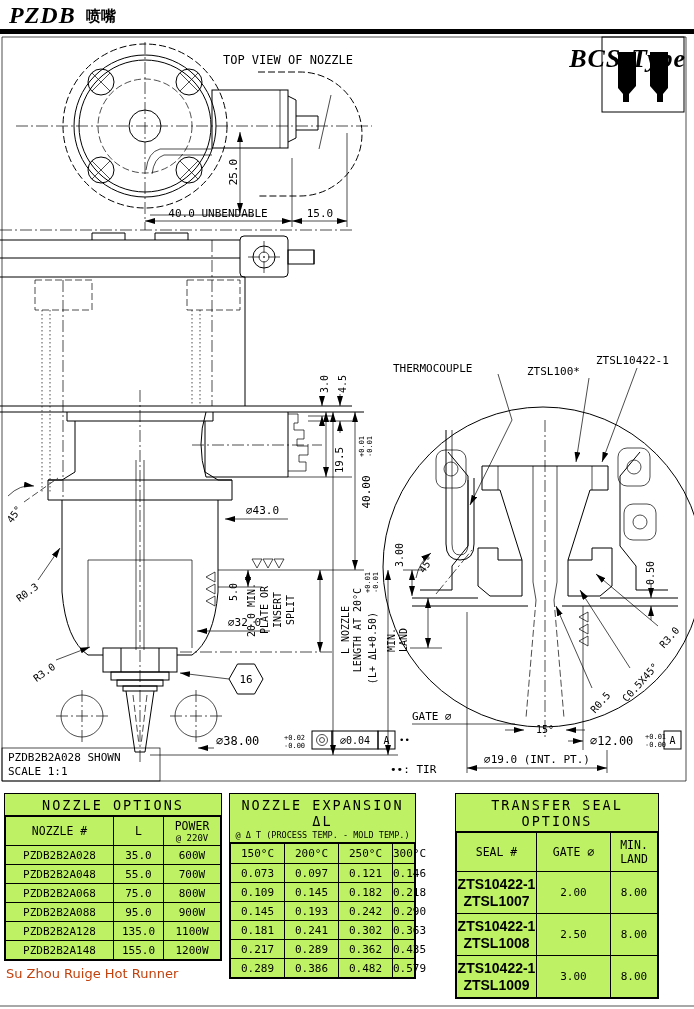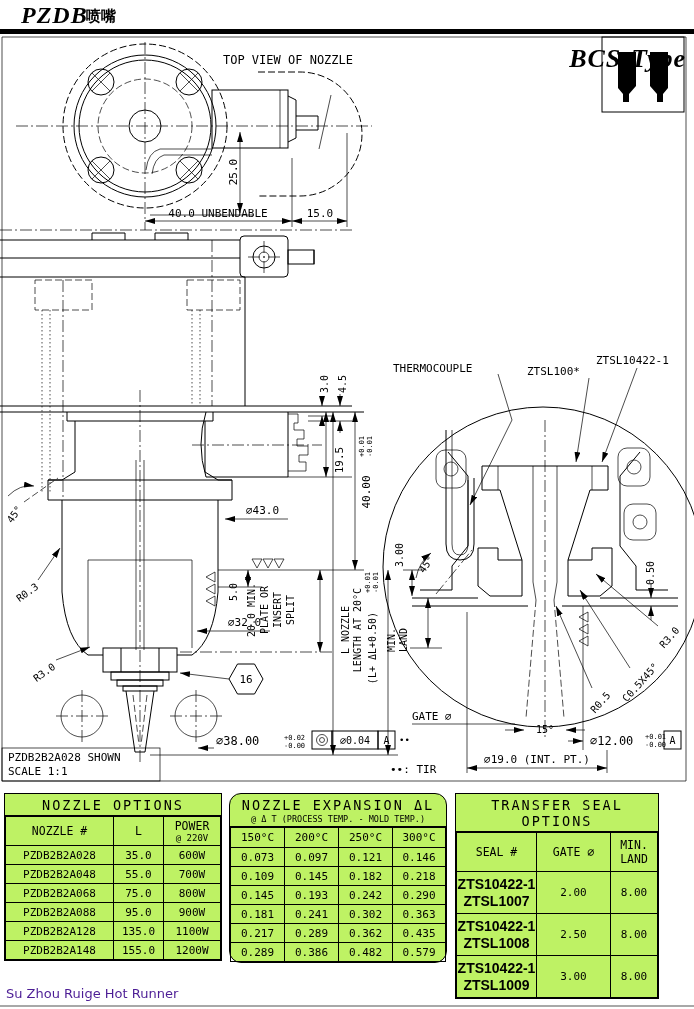--- a/index.html
+++ b/index.html
@@ -1,24 +1,24 @@
 <!DOCTYPE html>
 <html><head>
 <meta charset="utf-8">
 <style>
   html,body{margin:0;padding:0;background:#fff;}
   .stage{position:relative;width:694px;height:1009px;background:#fff;overflow:hidden;
          font-family:"DejaVu Sans Mono",monospace;color:#000;}
   
-  .brand{position:absolute;left:21px;top:2px;font:italic 700 24px "Liberation Serif",serif;letter-spacing:1px;}
+  .brand{position:absolute;left:9px;top:2px;font:italic 700 24px "Liberation Serif",serif;letter-spacing:1px;}
   .brand-cn{position:absolute;left:86px;top:7px;font:700 15px "DejaVu Sans",sans-serif;}
   .series{position:absolute;right:8px;top:0px;font:italic 700 26px "Liberation Serif",serif;letter-spacing:1px;margin-top:44px;}
   .rule{position:absolute;left:0;top:29px;width:694px;height:5px;background:#000;}
   .bottom-rule{position:absolute;left:0;top:1005px;width:694px;height:2px;background:#a8a8a8;}
-  .footer{position:absolute;left:6px;top:986px;font:13px "DejaVu Sans",sans-serif;color:#4c1d95;}
+  .footer{position:absolute;left:6px;top:966px;font:13px "DejaVu Sans",sans-serif;color:#c2410c;}
   
   svg.drawing{position:absolute;left:0;top:0;}
   .ln{stroke:#000;stroke-width:1;fill:none;}
   .th{stroke:#000;stroke-width:.7;fill:none;}
   .dsh{stroke-dasharray:7,3;}
   .dd{stroke-dasharray:12,3,2,3;}
   .dt{stroke-dasharray:1.5,2.5;}
   text{fill:#000;font-family:"DejaVu Sans Mono",monospace;}
   .t{font-size:11px;} .t10{font-size:10px;} .t12{font-size:12px;} .t7{font-size:7px;} .t9{font-size:9px;}
   
@@ -399,21 +399,21 @@
           </tr>
           <tr>
             <td>PZDB2B2A148</td>
             <td>155.0</td>
             <td>1200W</td>
           </tr>
         </tbody>
     </table>
   </div>
 
-  <div class="tbl" id="t2" style="left:229px;top:793px;width:218px;border-radius:12px;">
+  <div class="tbl" id="t2" style="left:229px;top:793px;width:187px;">
     <div class="tbl-title">
       <div>NOZZLE EXPANSION ΔL</div>
       <div class="sub">@ Δ T (PROCESS TEMP. - MOLD TEMP.)</div>
     </div>
     <table>
       <colgroup>
           <col style="width:54px">
           <col style="width:54px">
           <col style="width:54px">
           <col>

